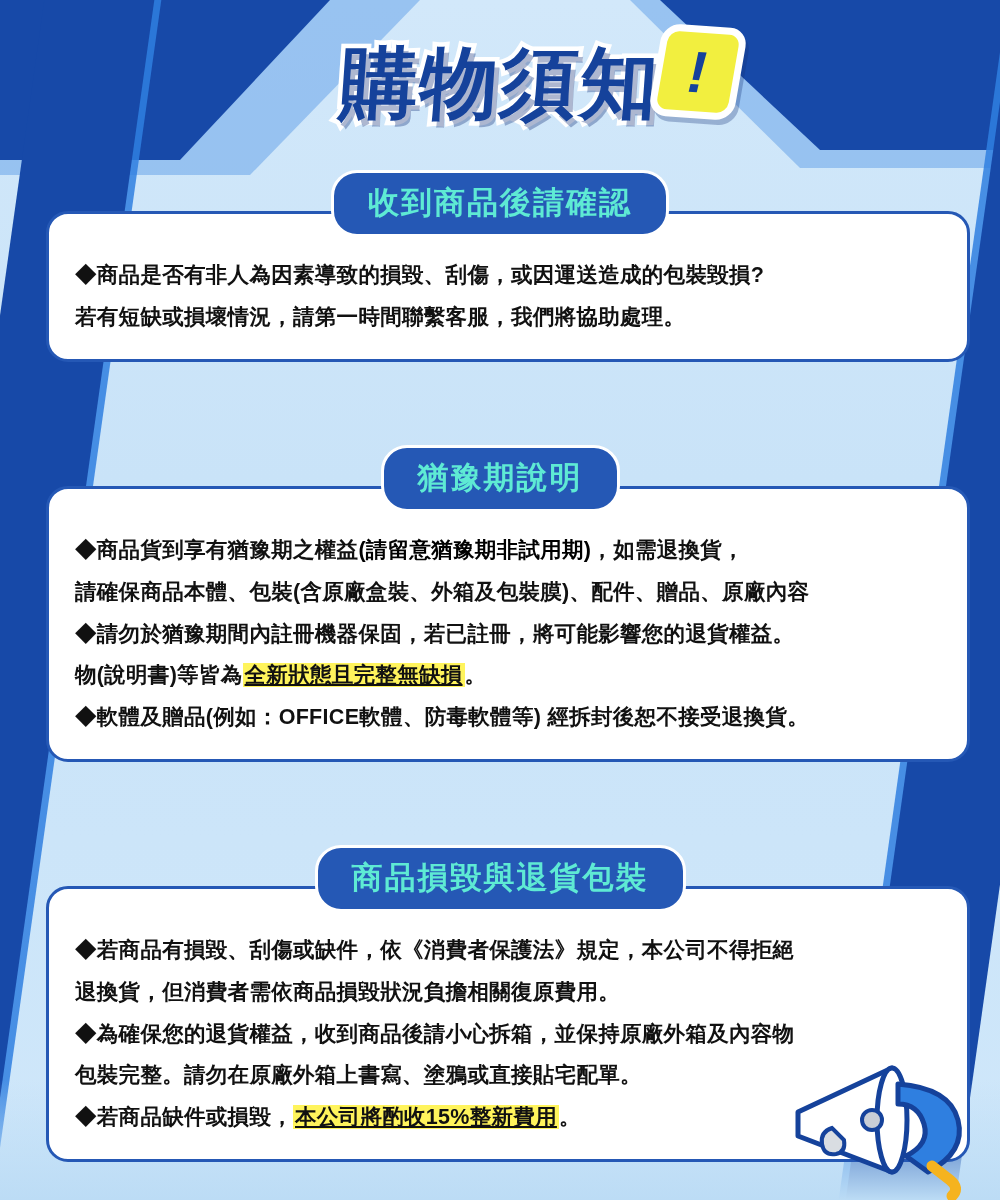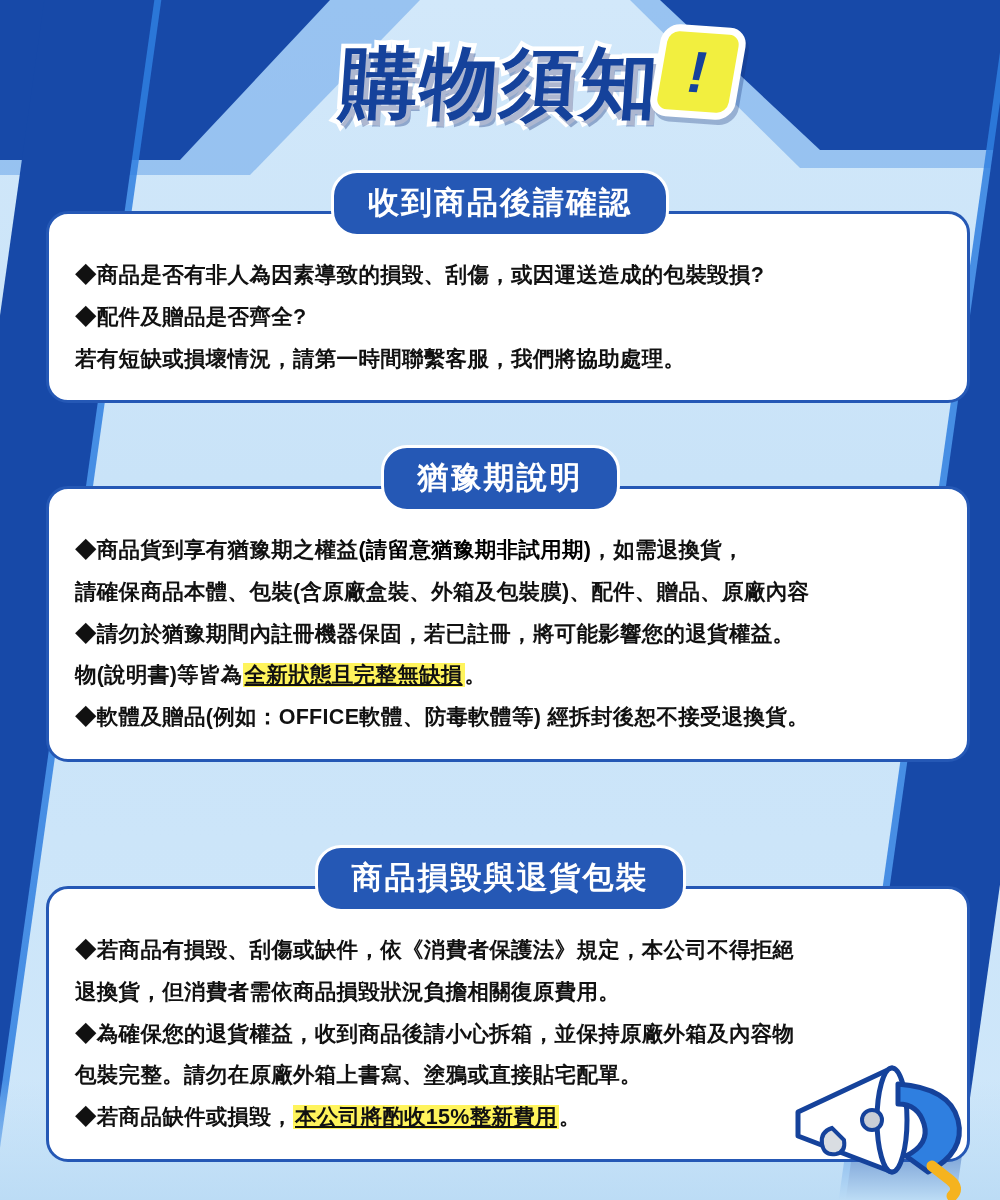--- a/index.html
+++ b/index.html
@@ -131,21 +131,21 @@
     line-height: 1;
   }
 
   
   .section { position: absolute; left: 30px; width: 940px; }
   .sec-head {
     position: relative;
     z-index: 4;
     margin: 0 auto;
     background: #2558b5;
-    color: #ffffff;
+    color: #5eead4;
     font-size: 31px;
     font-weight: bold;
     letter-spacing: 2px;
     text-align: center;
     border-radius: 26px 26px 26px 26px;
     padding: 9px 34px 10px;
     width: max-content;
     border: 3px solid #ffffff;
   }
   .sec-body {
@@ -214,23 +214,20 @@
     </div>
   </div>
 
   <div class="section" id="sec-1">
     <div class="sec-head">收到商品後請確認</div>
     <div class="sec-body">
       <div class="line">
         <span>◆商品是否有非人為因素導致的損毀、刮傷，或因運送造成的包裝毀損?</span>
       </div>
       <div class="line">
-        <span>◆配件及贈品是否齊全?</span>
-      </div>
-      <div class="line">
         <span>若有短缺或損壞情況，請第一時間聯繫客服，我們將協助處理。</span>
       </div>
     </div>
   </div>
 
   <div class="section" id="sec-2">
     <div class="sec-head">猶豫期說明</div>
     <div class="sec-body">
       <div class="line">
         <span>◆商品貨到享有猶豫期之權益</span><span class="red">(請留意猶豫期非試用期)</span><span>，如需退換貨，</span>

